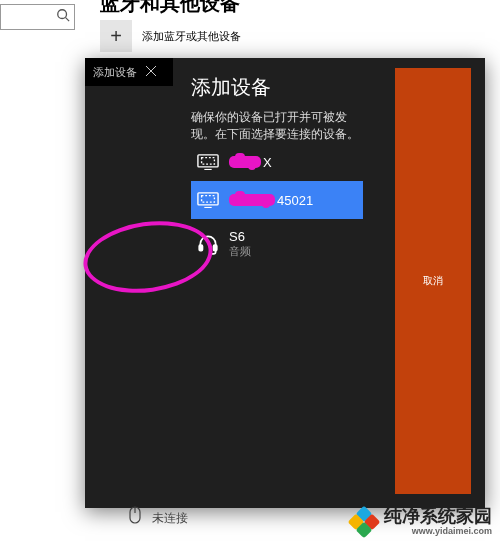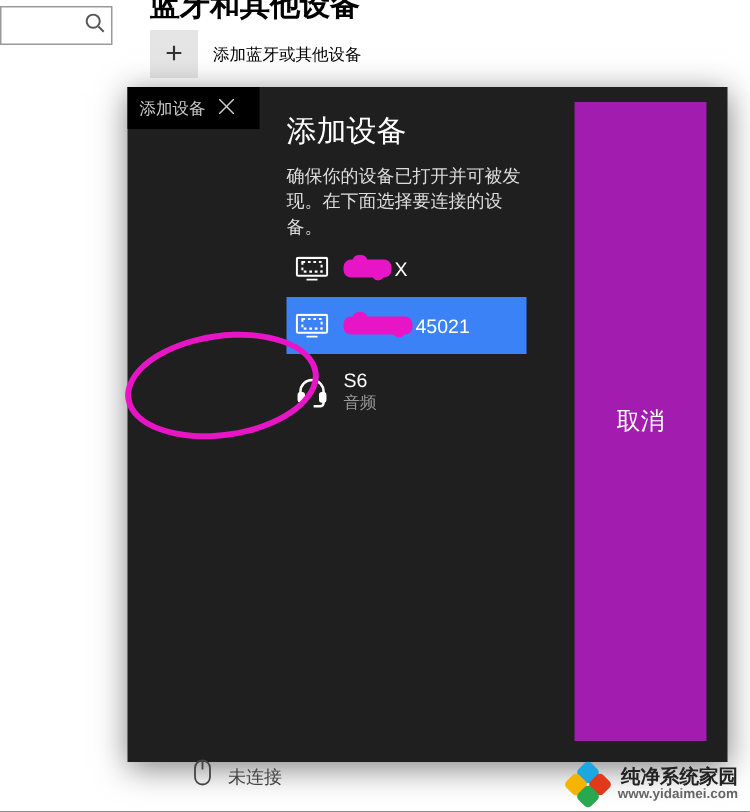--- a/index.html
+++ b/index.html
@@ -150,25 +150,25 @@
       pointer-events: none;
       z-index: 50;
       transform: rotate(-8deg);
     }
     .dialog-footer {
       padding: 10px 14px 14px;
       display: flex;
       justify-content: flex-end;
     }
     .cancel-btn {
-      background: #a21caf;
+      background: #c2410c;
       color: #fff;
       border: none;
       padding: 7px 28px;
-      font-size: 16px;
+      font-size: 10px;
       cursor: pointer;
       font-family: inherit;
     }
     .bottom-peek {
       position: absolute;
       bottom: 14px;
       left: 128px;
       display: flex;
       align-items: flex-end;
       gap: 10px;
@@ -177,21 +177,21 @@
     }
     .wm-logo {
       position: absolute;
       bottom: 4px;
       right: 8px;
       display: flex;
       align-items: center;
       gap: 6px;
     }
     .wm-text { text-align: right; line-height: 1.1; }
-    .wm-cn { font-size: 13px; font-weight: 700; color: #222; }
+    .wm-cn { font-size: 18px; font-weight: 700; color: #222; }
     .wm-url { font-size: 9px; color: #666; font-weight: bold; }
     .logo-shape {
       width: 28px;
       height: 28px;
       position: relative;
     }
     .logo-shape span {
       position: absolute;
       width: 12px;
       height: 12px;

